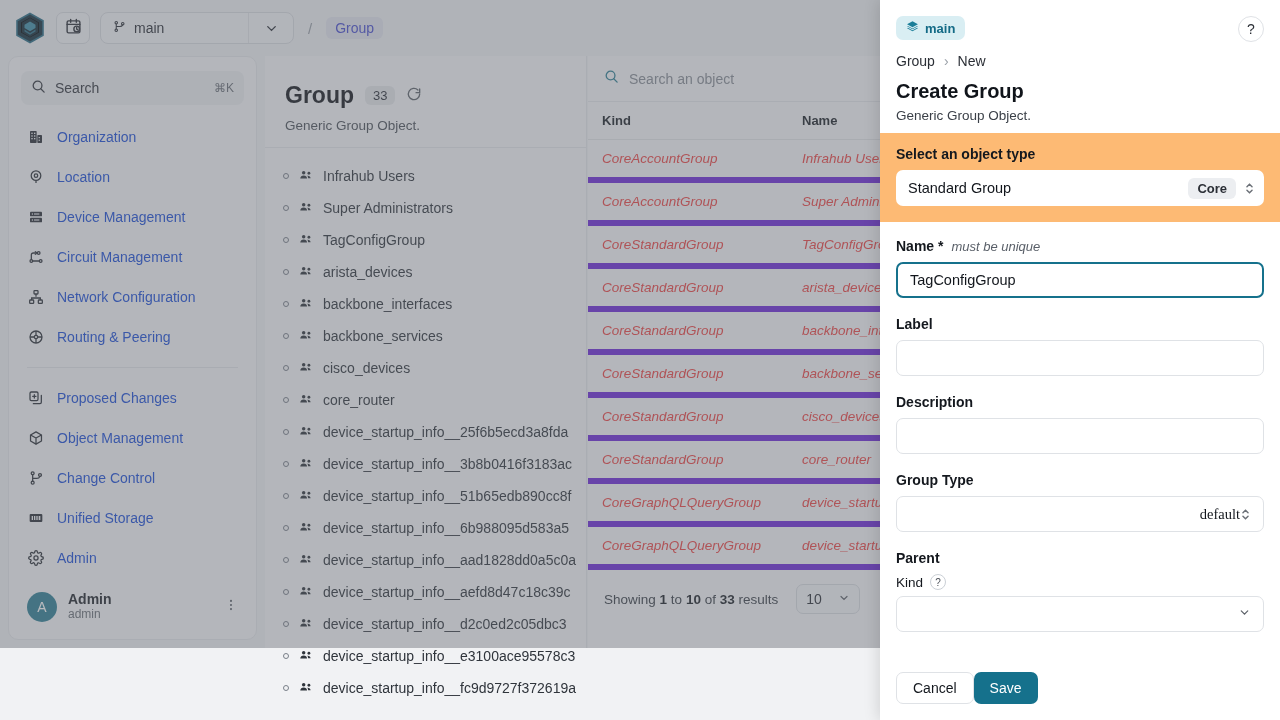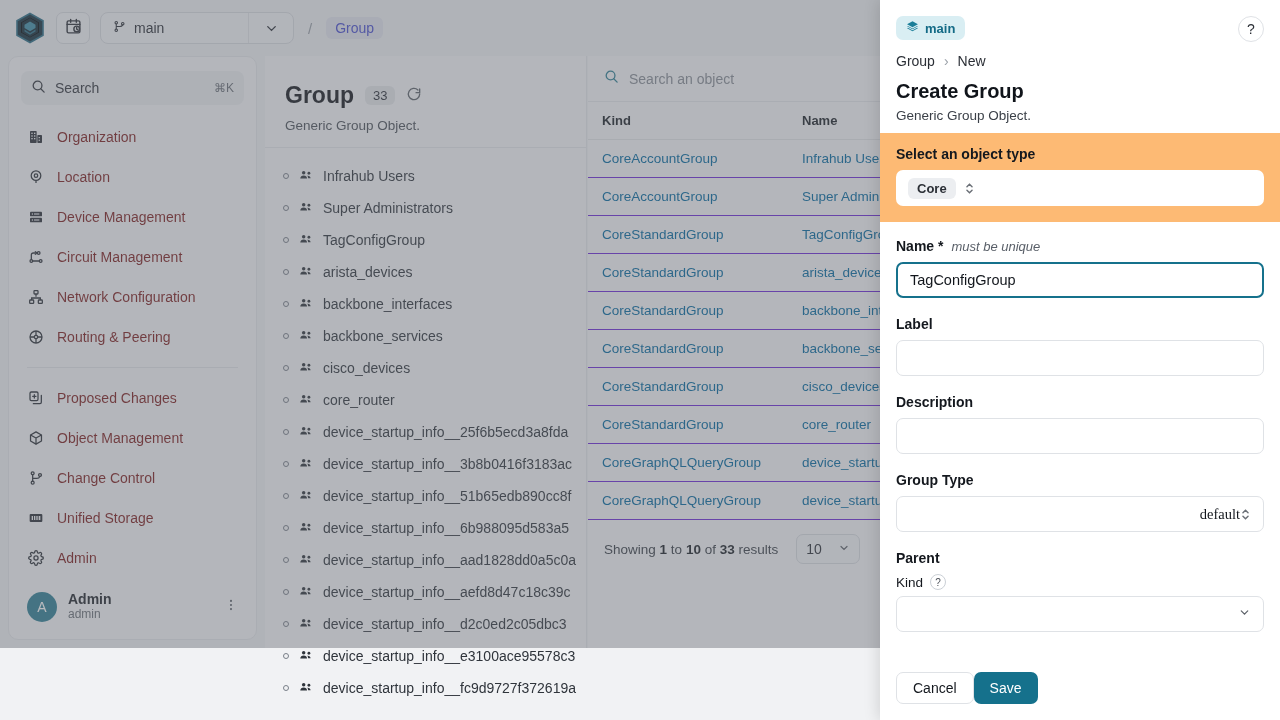--- a/index.html
+++ b/index.html
@@ -51,21 +51,21 @@
   }
   .search-box {
     margin: 4px 12px 12px; height: 34px; background: #edeef1; border-radius: 8px;
     display: flex; align-items: center; padding: 0 10px; gap: 9px;
   }
   .search-box .lbl { font-size: 14px; color: #33373d; flex: 1; }
   .search-box .kbd { font-size: 12px; color: #6b7077; }
   .nav { padding: 0 10px; }
   .nav-item {
     display: flex; align-items: center; gap: 12px; height: 40px;
-    padding: 0 8px; border-radius: 7px; font-size: 14px; color: #7f1d1d;
+    padding: 0 8px; border-radius: 7px; font-size: 14px; color: #1d4ed8;
   }
   .nav-item .ico { width: 18px; height: 18px; display: flex; align-items: center; justify-content: center; flex: none; }
   .nav-sep { height: 1px; background: #e4e6e9; margin: 10px 18px; }
   .nav-spacer { flex: 1; }
   .user-row {
     display: flex; align-items: center; gap: 11px;
     margin: 0 12px; padding: 8px 6px; border-radius: 8px;
   }
   .avatar {
     width: 30px; height: 30px; border-radius: 50%; background: #2e7f94;
@@ -103,22 +103,22 @@
     border-bottom: 1px solid #e6e8eb;
   }
   .table-search .ph { font-size: 14px; color: #888d95; flex: 1; }
   .filter-wrap { display: flex; align-items: center; gap: 7px; font-size: 14px; color: #2b2f36; }
   table { width: 100%; border-collapse: collapse; }
   thead th {
     text-align: left; font-size: 13px; color: #1b1f25; font-weight: bold;
     padding: 11px 14px; border-bottom: 1px solid #e3e5e8; white-space: nowrap;
   }
   tbody td {
-    font-size: 13.5px; color: #0369a1; padding: 11px 14px;
-    border-bottom: 1px solid #6d28d9; white-space: nowrap;
+    font-size: 13.5px; color: #ef4444; padding: 11px 14px;
+    border-bottom: 6px solid #6d28d9; white-space: nowrap; font-style: italic;
   }
   .pager { display: flex; align-items: center; gap: 18px; padding: 14px 16px; }
   .pager-text { font-size: 13.5px; color: #3b4048; }
   .pager-text b { color: #1b1f25; }
   .pager-select {
     display: flex; align-items: center; justify-content: space-between;
     width: 64px; height: 30px; padding: 0 9px;
     border: 1px solid #d9dce1; border-radius: 7px; background: #f5f6f8;
     font-size: 14px; color: #2b2f36;
   }
@@ -713,20 +713,21 @@
         <span>New</span>
       </div>
 
       <div class="drawer-title">Create Group</div>
       <div class="drawer-sub">Generic Group Object.</div>
     </div>
 
     <div class="type-band">
       <div class="band-label">Select an object type</div>
       <div class="type-select">
+        <span class="val">Standard Group</span>
         <span class="kind-chip">Core</span>
         <span class="updown">
           <svg width="11" height="17" viewBox="0 0 12 20" fill="none" stroke="#6b7077" stroke-width="1.7" stroke-linecap="round">
               <path d="M3 8l3-3 3 3"></path>
               <path d="M3 12l3 3 3-3"></path>
             </svg>
         </span>
       </div>
     </div>
 

